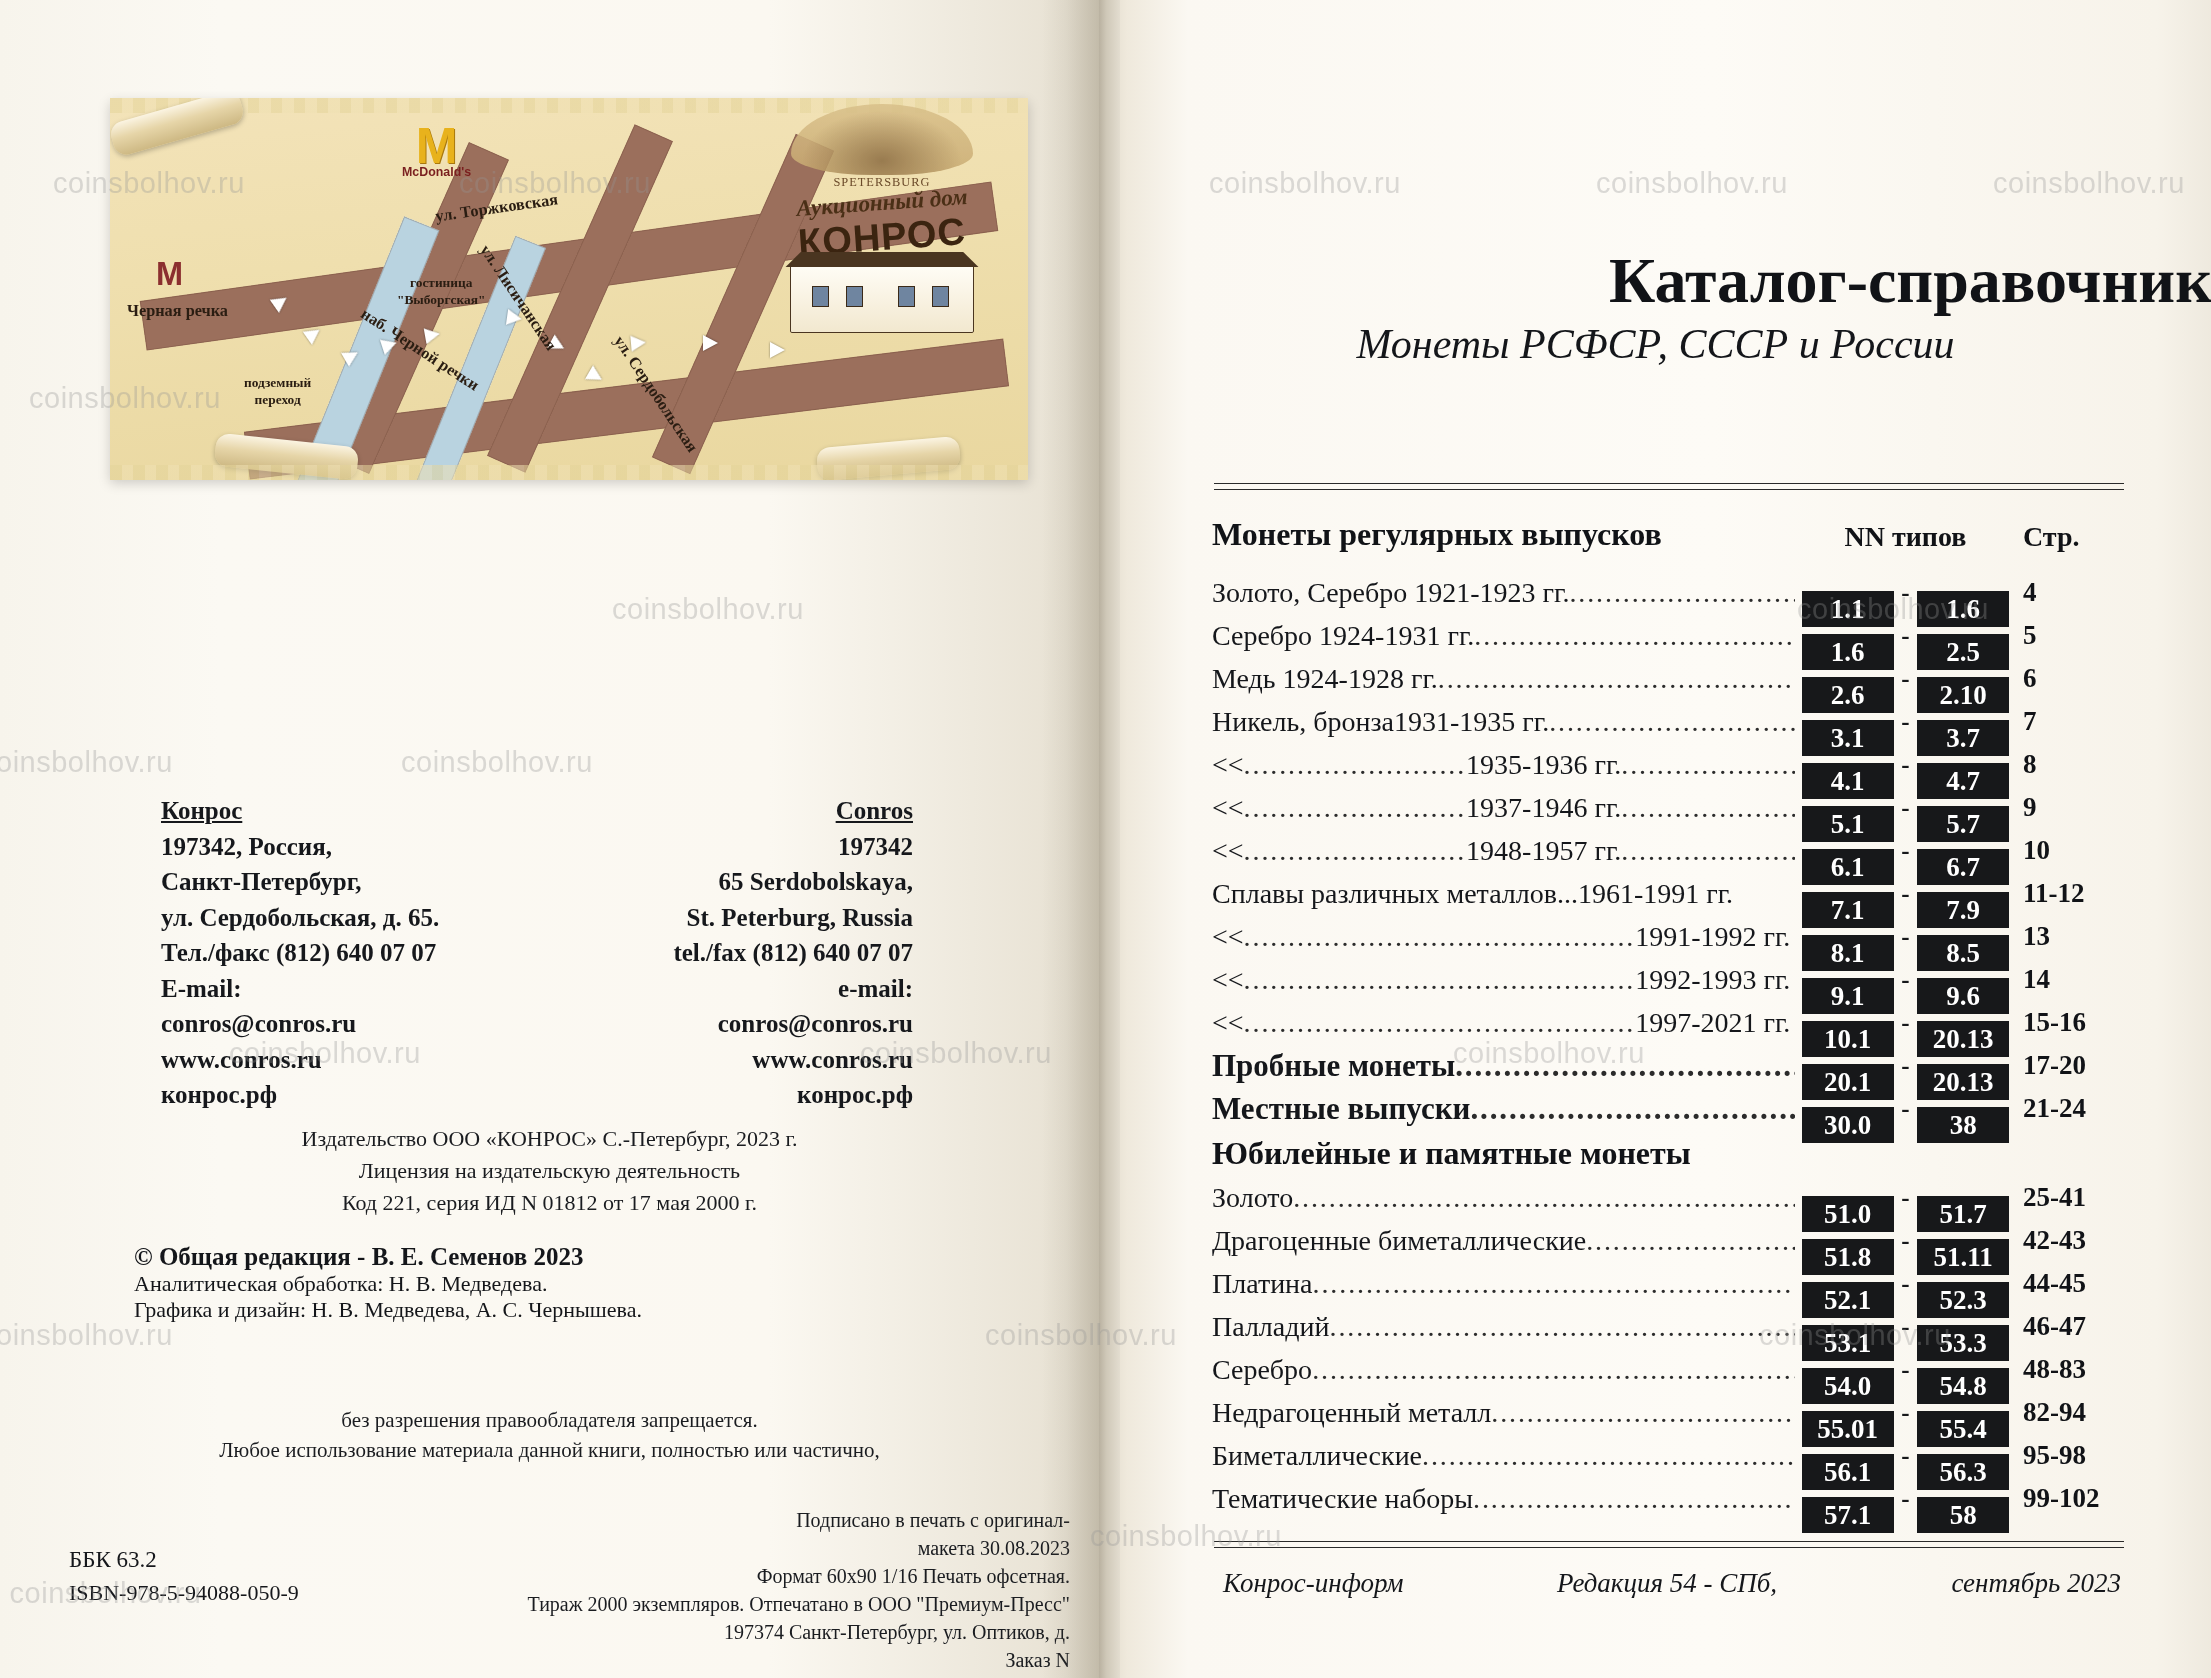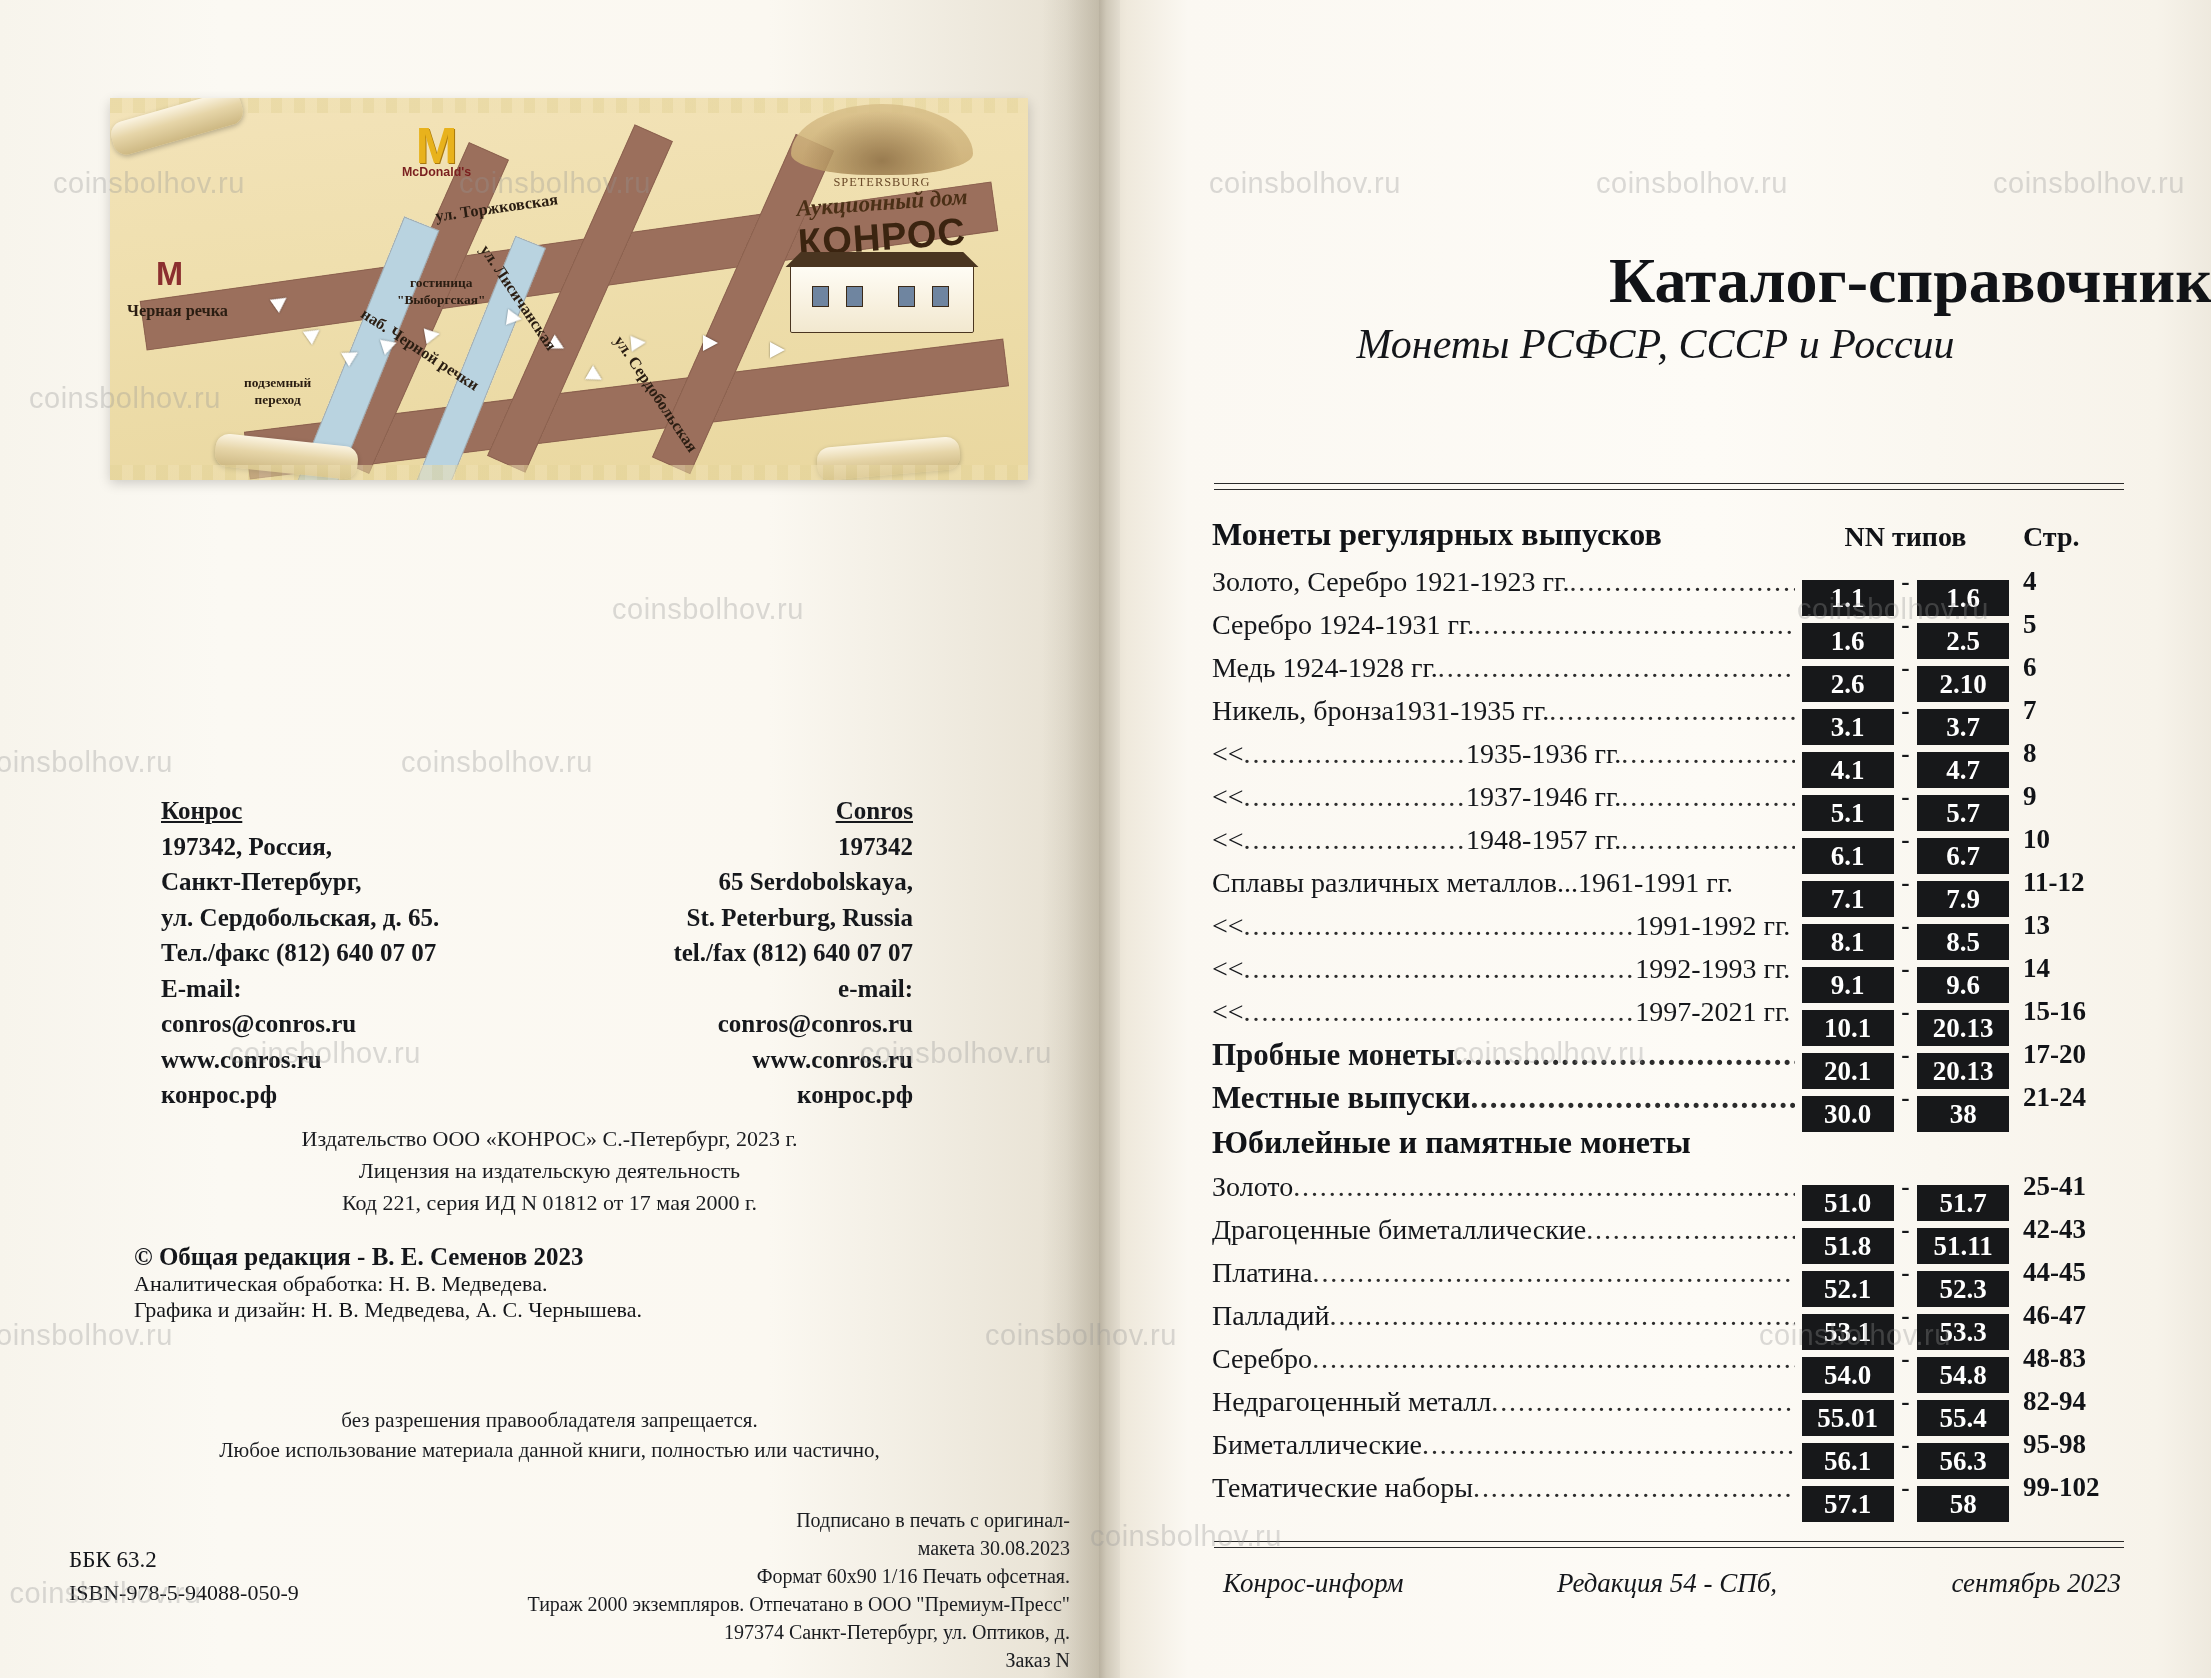--- a/index.html
+++ b/index.html
@@ -309,21 +309,21 @@
   .toc {
     position: absolute;
     left: 113px;
     right: 86px;
     top: 516px;
   }
   .toc-head {
     display: flex;
     align-items: flex-end;
     font-family: "Liberation Serif", serif;
-    margin-bottom: 7px;
+    margin-bottom: 18px;
   }
   .toc-head .h-title {
     font-size: 32px;
     font-weight: bold;
     color: #111317;
     flex: 1;
   }
   .toc-head .h-nn {
     width: 220px;
     text-align: center;

